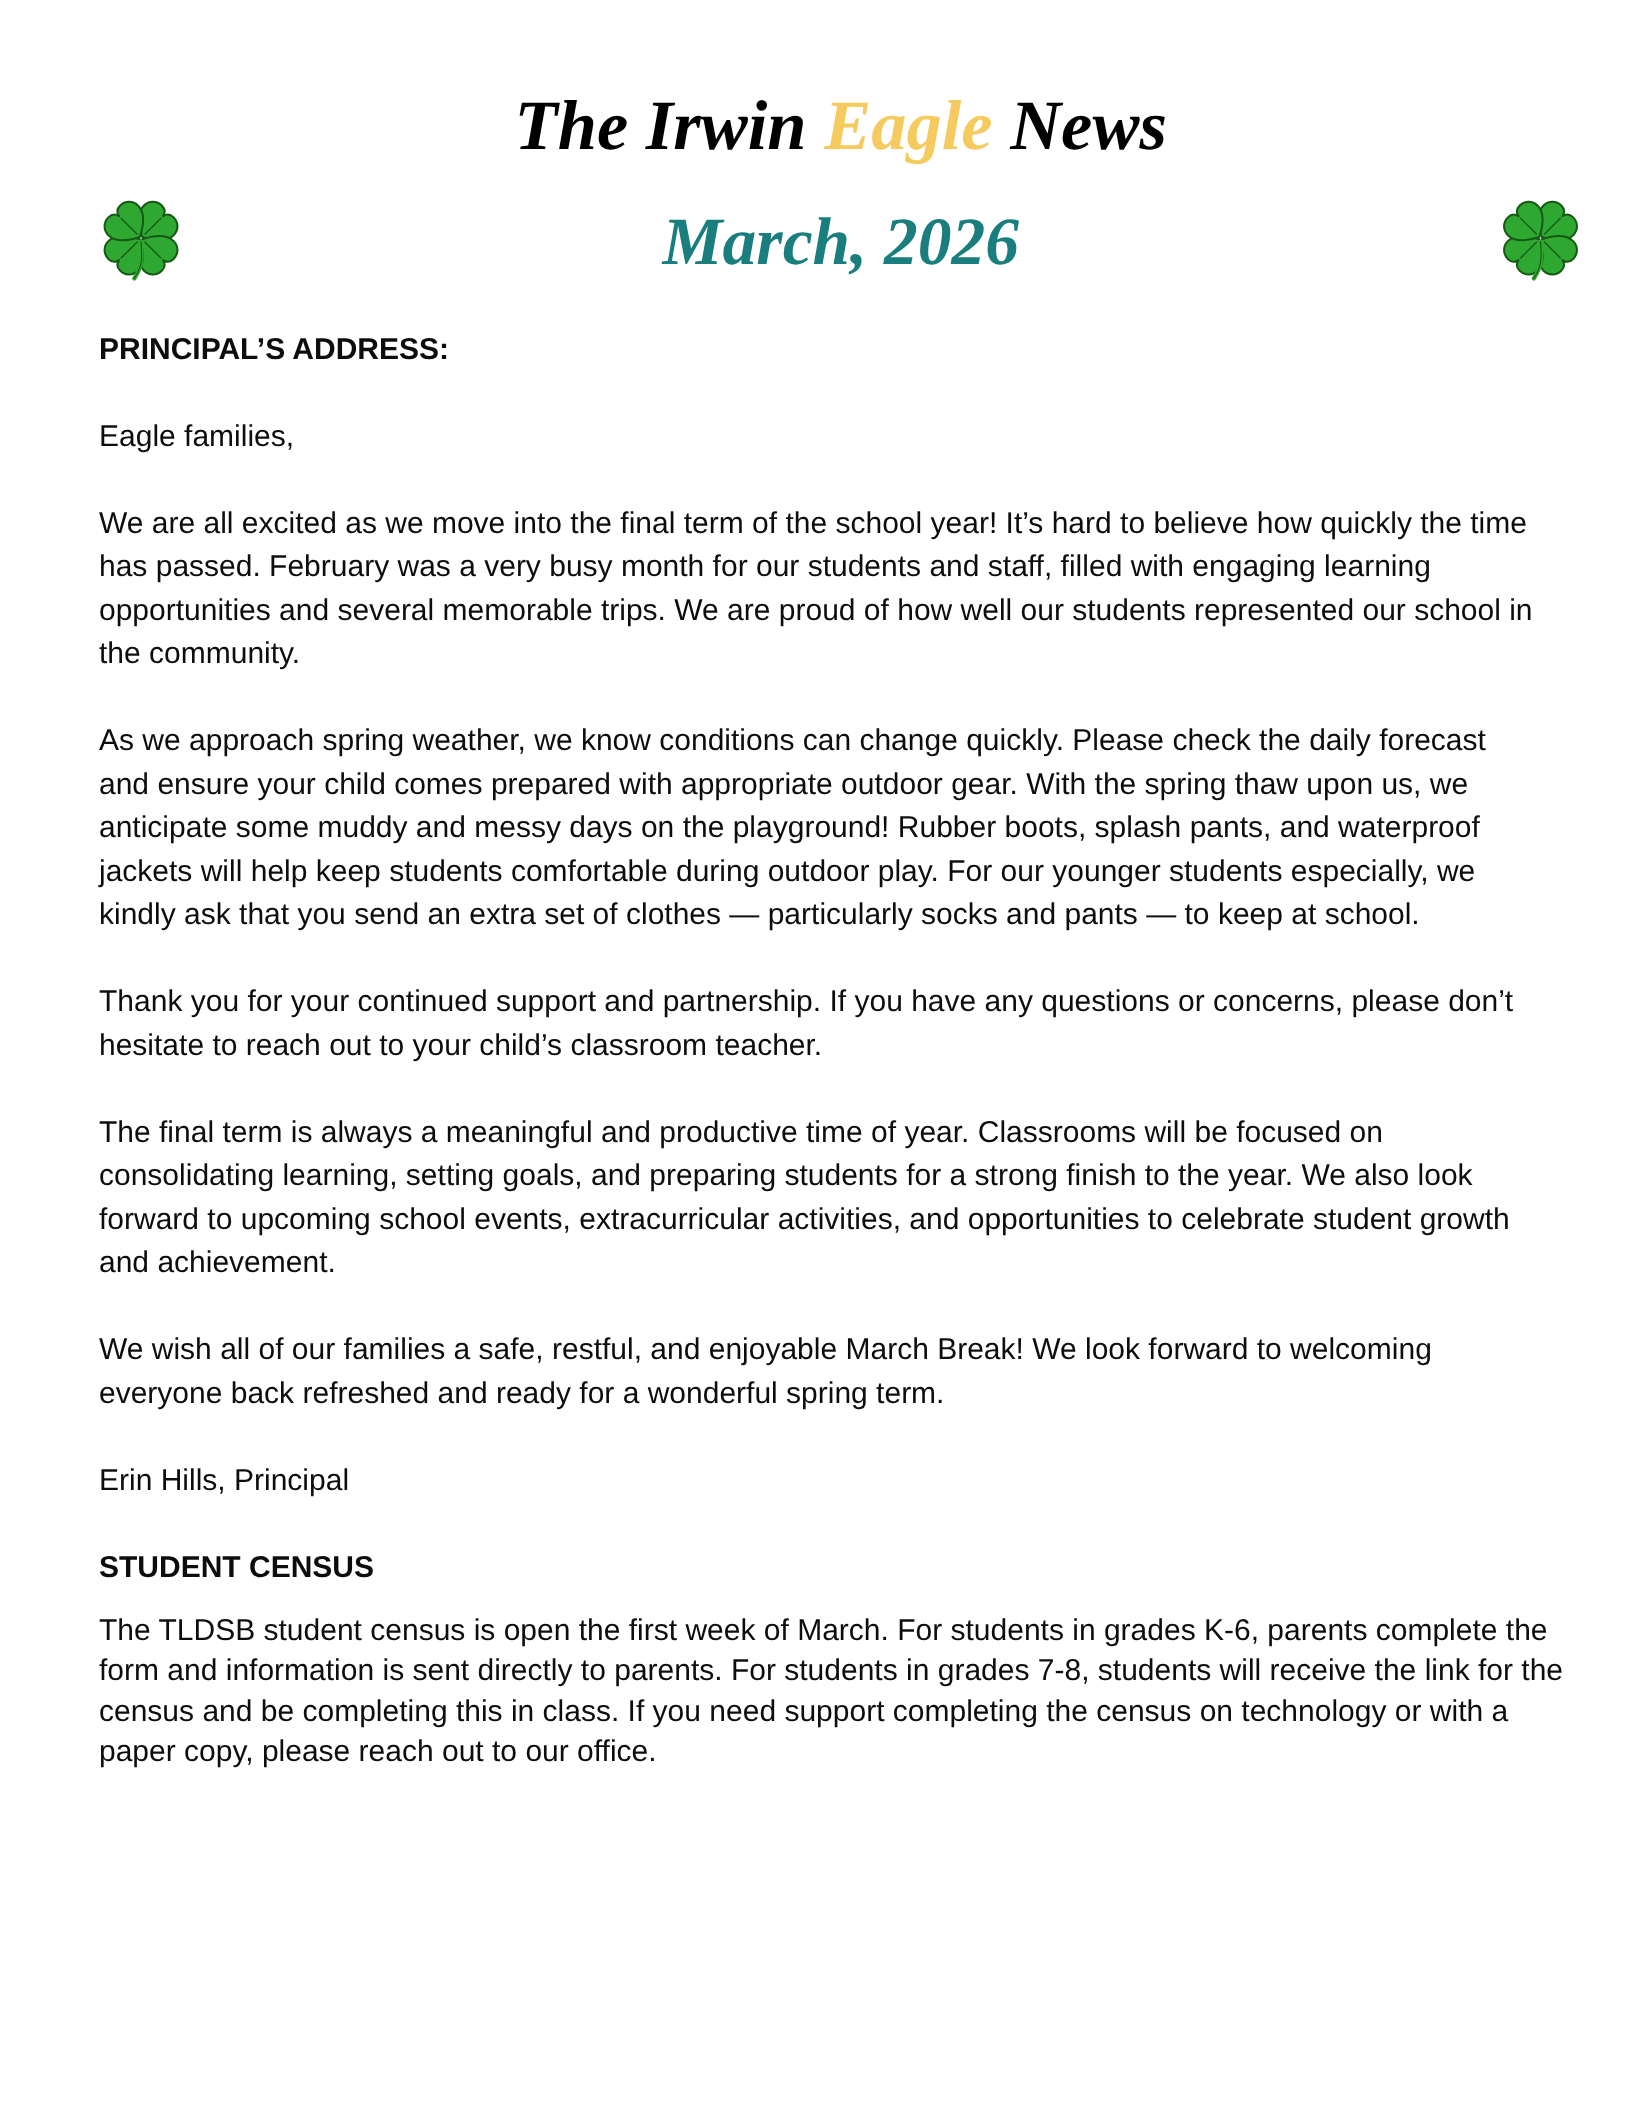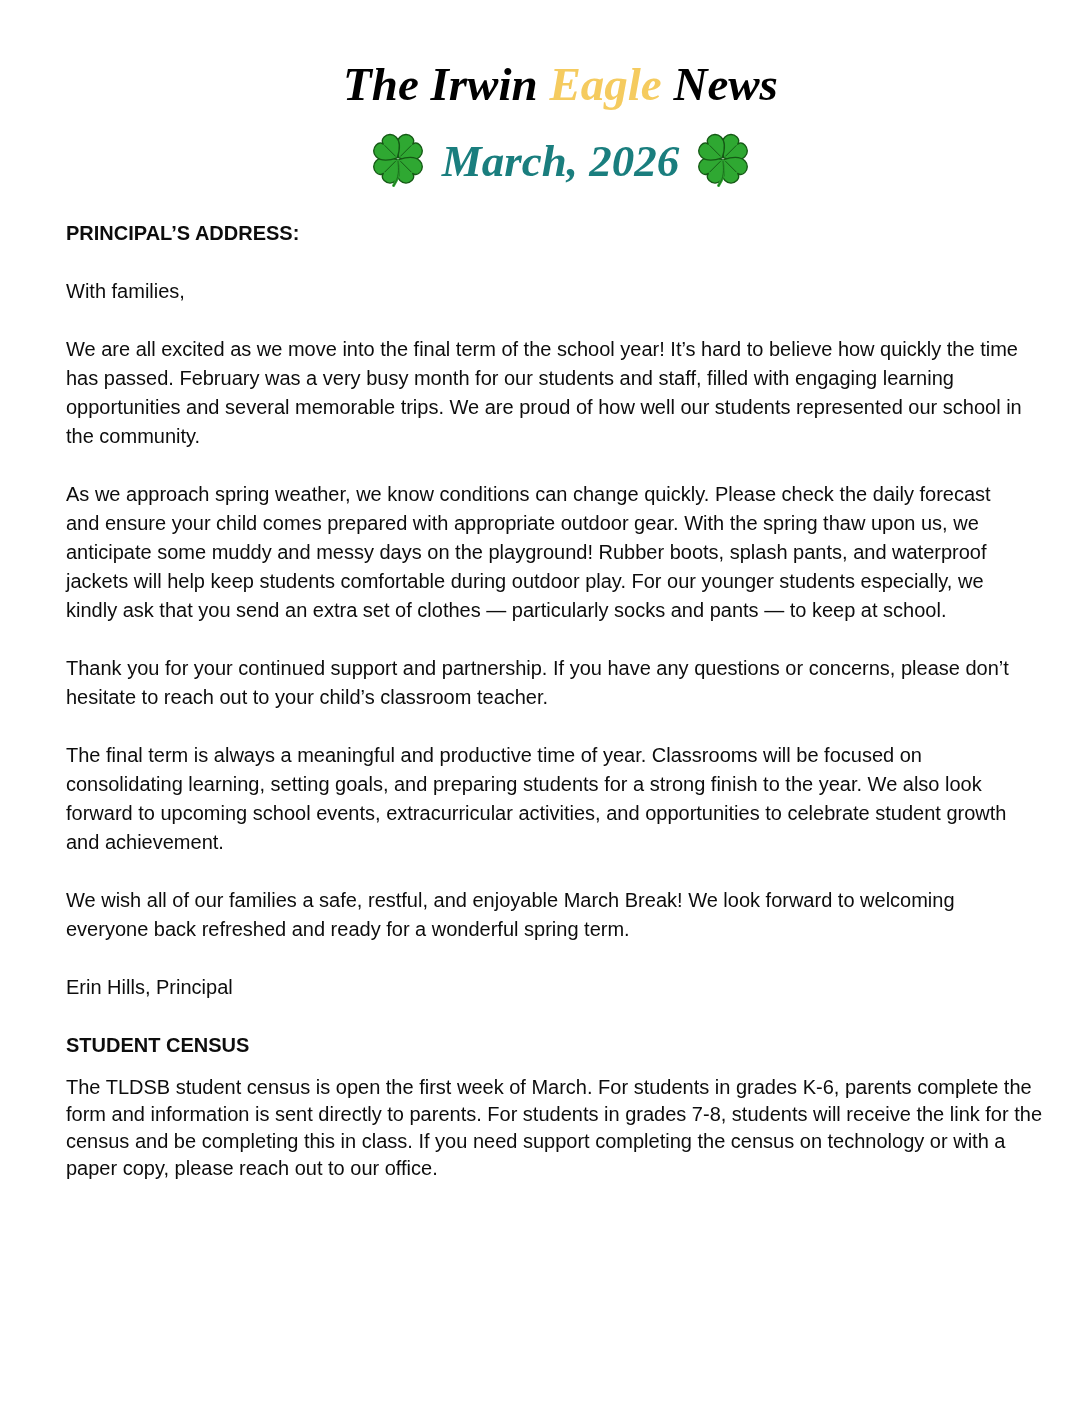--- a/index.html
+++ b/index.html
@@ -26,21 +26,21 @@
     font-size: 47px;
     line-height: 1.05;
     color: #000000;
   }
   .title .gold {
     color: #f5cb5f;
   }
   .subtitle-row {
     margin-top: 22px;
     display: flex;
-    justify-content: center;
+    justify-content: space-between;
     align-items: center;
     gap: 12px;
   }
   .clover {
     display: inline-block;
     width: 56px;
     height: 60px;
     line-height: 0;
   }
   .subtitle {
@@ -134,21 +134,21 @@
           <path d="M0 4 C 1 20 3 32 -8 48" fill="none" stroke="#155915" stroke-width="1.4" stroke-linecap="round"></path>
         </g>
       </svg>
     </span>
   </div>
 
   <div class="body-text">
 
     <h3 class="section-heading">PRINCIPAL’S ADDRESS:</h3>
 
-    <p class="para">With families,</p>
+    <p class="para">Eagle families,</p>
     <p class="para">We are all excited as we move into the final term of the school year! It’s hard to believe how quickly the time has passed. February was a very busy month for our students and staff, filled with engaging learning opportunities and several memorable trips. We are proud of how well our students represented our school in the community.</p>
     <p class="para">As we approach spring weather, we know conditions can change quickly. Please check the daily forecast and ensure your child comes prepared with appropriate outdoor gear. With the spring thaw upon us, we anticipate some muddy and messy days on the playground! Rubber boots, splash pants, and waterproof jackets will help keep students comfortable during outdoor play. For our younger students especially, we kindly ask that you send an extra set of clothes — particularly socks and pants — to keep at school.</p>
     <p class="para">Thank you for your continued support and partnership. If you have any questions or concerns, please don’t hesitate to reach out to your child’s classroom teacher.</p>
     <p class="para">The final term is always a meaningful and productive time of year. Classrooms will be focused on consolidating learning, setting goals, and preparing students for a strong finish to the year. We also look forward to upcoming school events, extracurricular activities, and opportunities to celebrate student growth and achievement.</p>
     <p class="para">We wish all of our families a safe, restful, and enjoyable March Break! We look forward to welcoming everyone back refreshed and ready for a wonderful spring term.</p>
     <p class="para signature">Erin Hills, Principal</p>
 
     <h3 class="section-heading census-heading">STUDENT CENSUS</h3>
 
     <p class="para census-para">The TLDSB student census is open the first week of March.  For students in grades K-6, parents complete the form and information is sent directly to parents.  For students in grades 7-8, students will receive the link for the census and be completing this in class.  If you need support completing the census on technology or with a paper copy, please reach out to our office.</p>

